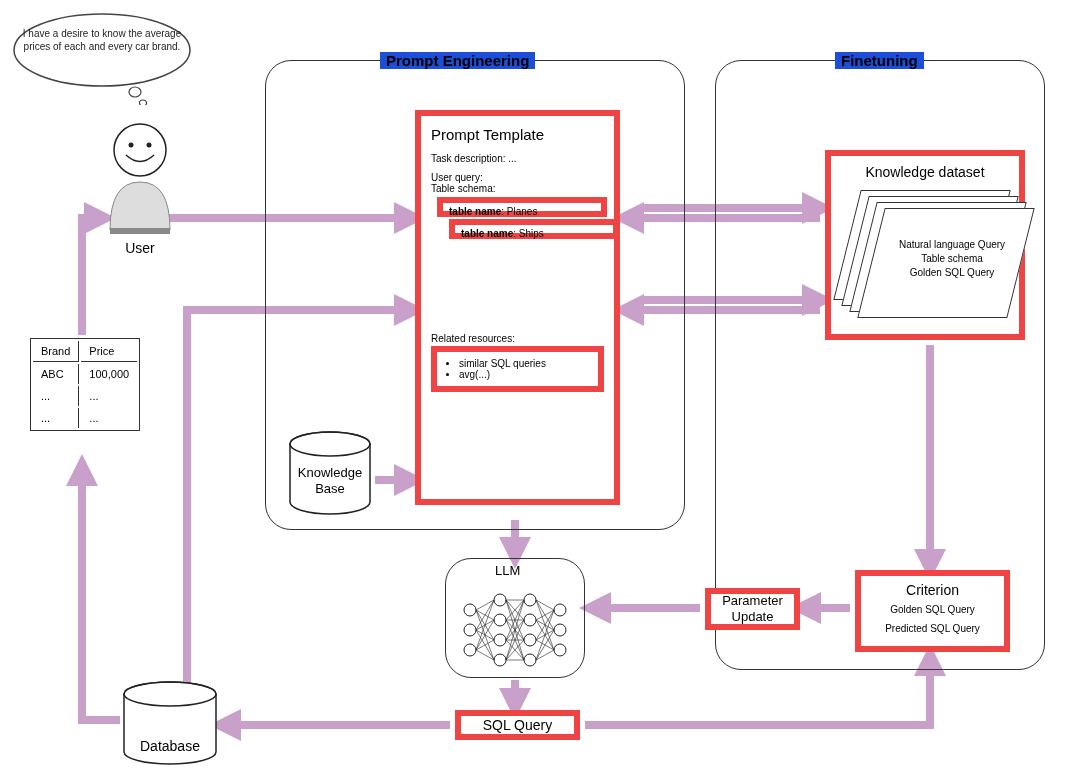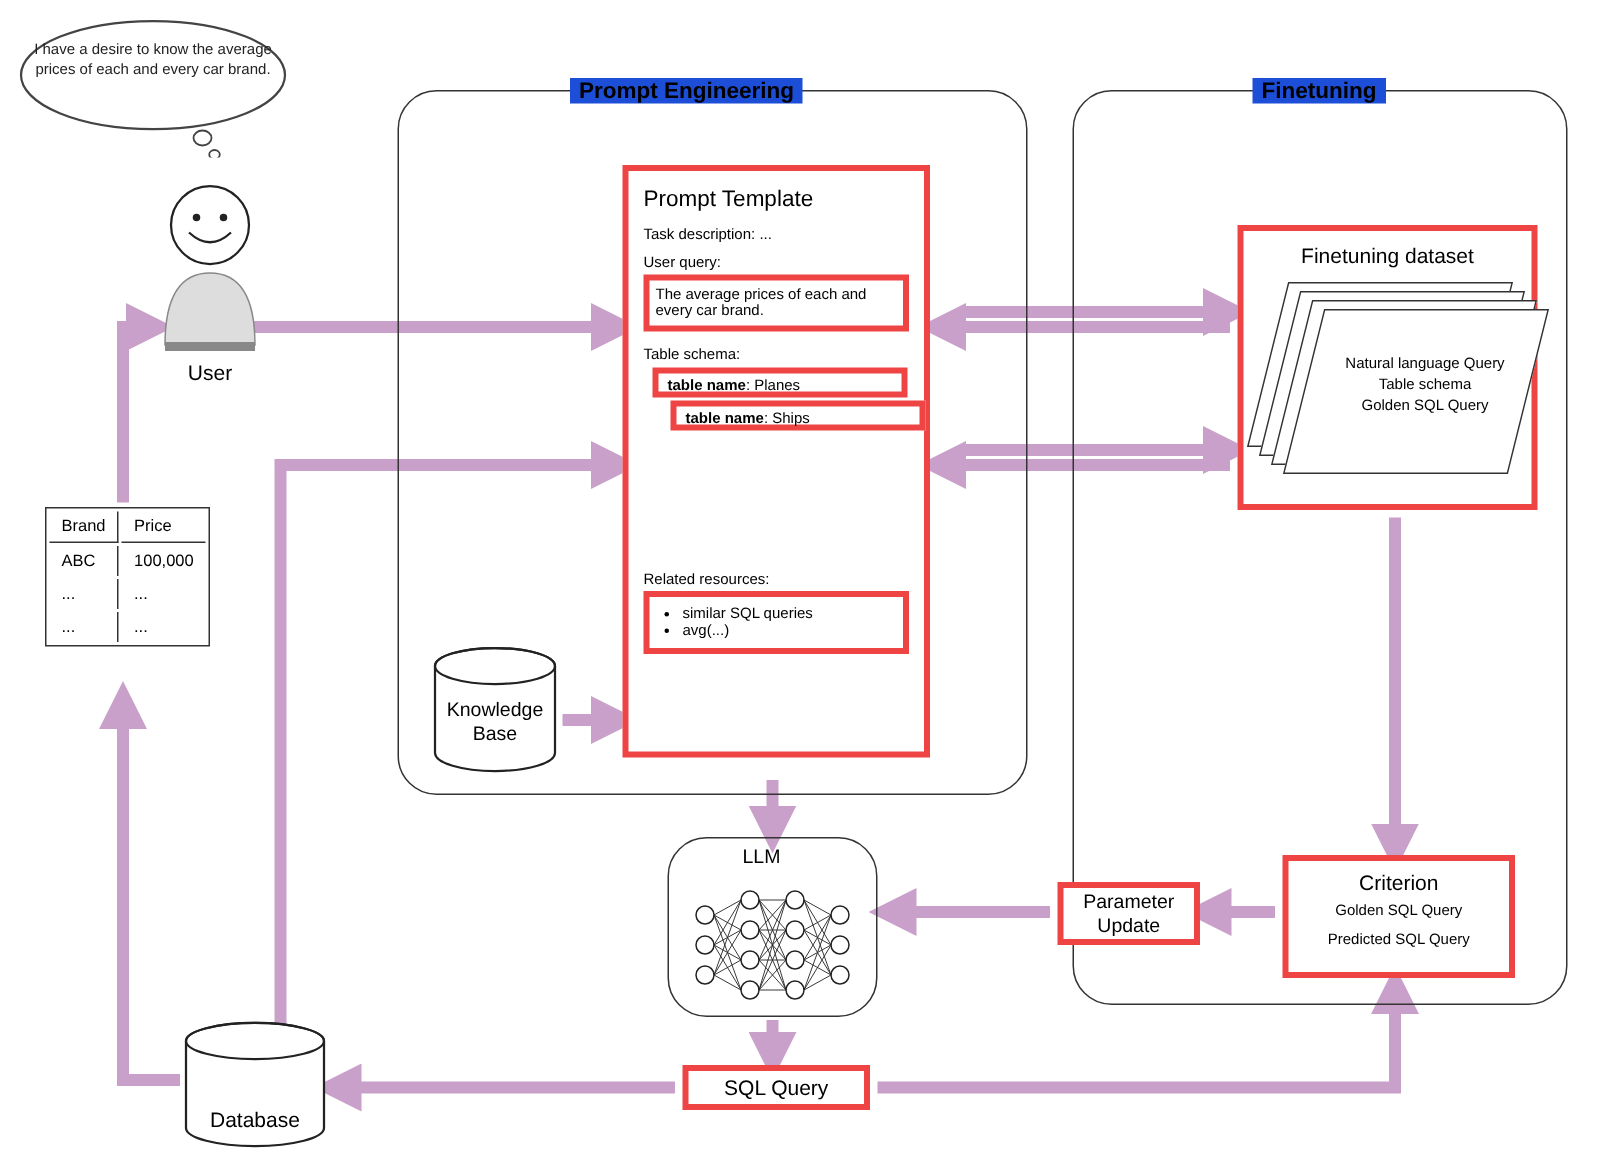--- a/index.html
+++ b/index.html
@@ -7,21 +7,21 @@
     margin: 0;
     font-family: Arial, sans-serif;
     background: #fff;
     position: relative;
     width: 1080px;
     height: 781px;
     overflow: hidden;
   }
   .abs { position: absolute; }
   .box {
-    border: 4px solid #ef4444;
+    border: 6px solid #ef4444;
     background: #fff;
     font-size: 12px;
   }
   .rounded-container {
     position: absolute;
     border: 1.5px solid #333;
     border-radius: 26px;
     background: transparent;
   }
   .section-title {
@@ -112,21 +112,20 @@
 </svg>
 <div class="abs label" style="left:100px; top:240px; width:80px;">User</div>
 
 <div class="rounded-container" style="left:265px; top:60px; width:420px; height:470px;"></div>
 <div class="section-title" style="left:380px; top:52px;">Prompt Engineering</div>
 
 <div class="abs box" style="left:415px; top:110px; width:205px; height:395px; padding:10px;">
   <div style="font-size:15px; margin-bottom:10px;">Prompt Template</div>
   <div class="tiny" style="margin-bottom:8px;">Task description: ...</div>
   <div class="tiny">User query:</div>
-  <div class="box tiny" style="padding:4px; margin-top:2px; margin-bottom:10px;">The average prices of each and every car brand.</div>
 
   <div class="tiny" style="margin-bottom:3px;">Table schema:</div>
   <div style="position:relative; height:130px;">
     <div class="abs box tiny" style="left:18px; top:22px; width:170px; height:20px; padding:3px 6px;">
       <b>table name</b><span>: Ships</span>
     </div>
     <div class="abs box tiny" style="left:6px; top:0; width:170px; height:20px; padding:3px 6px;">
       <b>table name</b><span>: Planes</span>
     </div>
   </div>
@@ -144,21 +143,21 @@
   <ellipse cx="45" cy="14" rx="40" ry="12" fill="#fff" stroke="#222" stroke-width="1.5"></ellipse>
   <path d="M5 14 L5 72 A40 12 0 0 0 85 72 L85 14" fill="#fff" stroke="#222" stroke-width="1.5"></path>
   <ellipse cx="45" cy="14" rx="40" ry="12" fill="none" stroke="#222" stroke-width="1.5"></ellipse>
 </svg>
 <div class="abs" style="left:290px; top:465px; width:80px; text-align:center; font-size:13px; line-height:1.2;">Knowledge Base</div>
 
 <div class="rounded-container" style="left:715px; top:60px; width:330px; height:610px;"></div>
 <div class="section-title" style="left:835px; top:52px;">Finetuning</div>
 
 <div class="abs box" style="left:825px; top:150px; width:200px; height:190px; padding:8px;">
-  <div style="font-size:14px; text-align:center; margin-bottom:6px;">Finetuning dataset</div>
+  <div style="font-size:14px; text-align:center; margin-bottom:6px;">Knowledge dataset</div>
   <div style="position:relative; height:140px;">
     <div class="abs" style="left:8px; top:4px; width:150px; height:110px; border:1px solid #333; transform:skewX(-14deg); background:#fff;"></div>
     <div class="abs" style="left:16px; top:10px; width:150px; height:110px; border:1px solid #333; transform:skewX(-14deg); background:#fff;"></div>
     <div class="abs" style="left:24px; top:16px; width:150px; height:110px; border:1px solid #333; transform:skewX(-14deg); background:#fff;"></div>
     <div class="abs" style="left:32px; top:22px; width:150px; height:110px; border:1px solid #333; transform:skewX(-14deg); background:#fff;"></div>
     <div class="abs tiny" style="left:38px; top:52px; width:150px; text-align:center; line-height:1.4;">
       <div>Natural language Query</div>
       <div>Table schema</div>
       <div>Golden SQL Query</div>
     </div>

